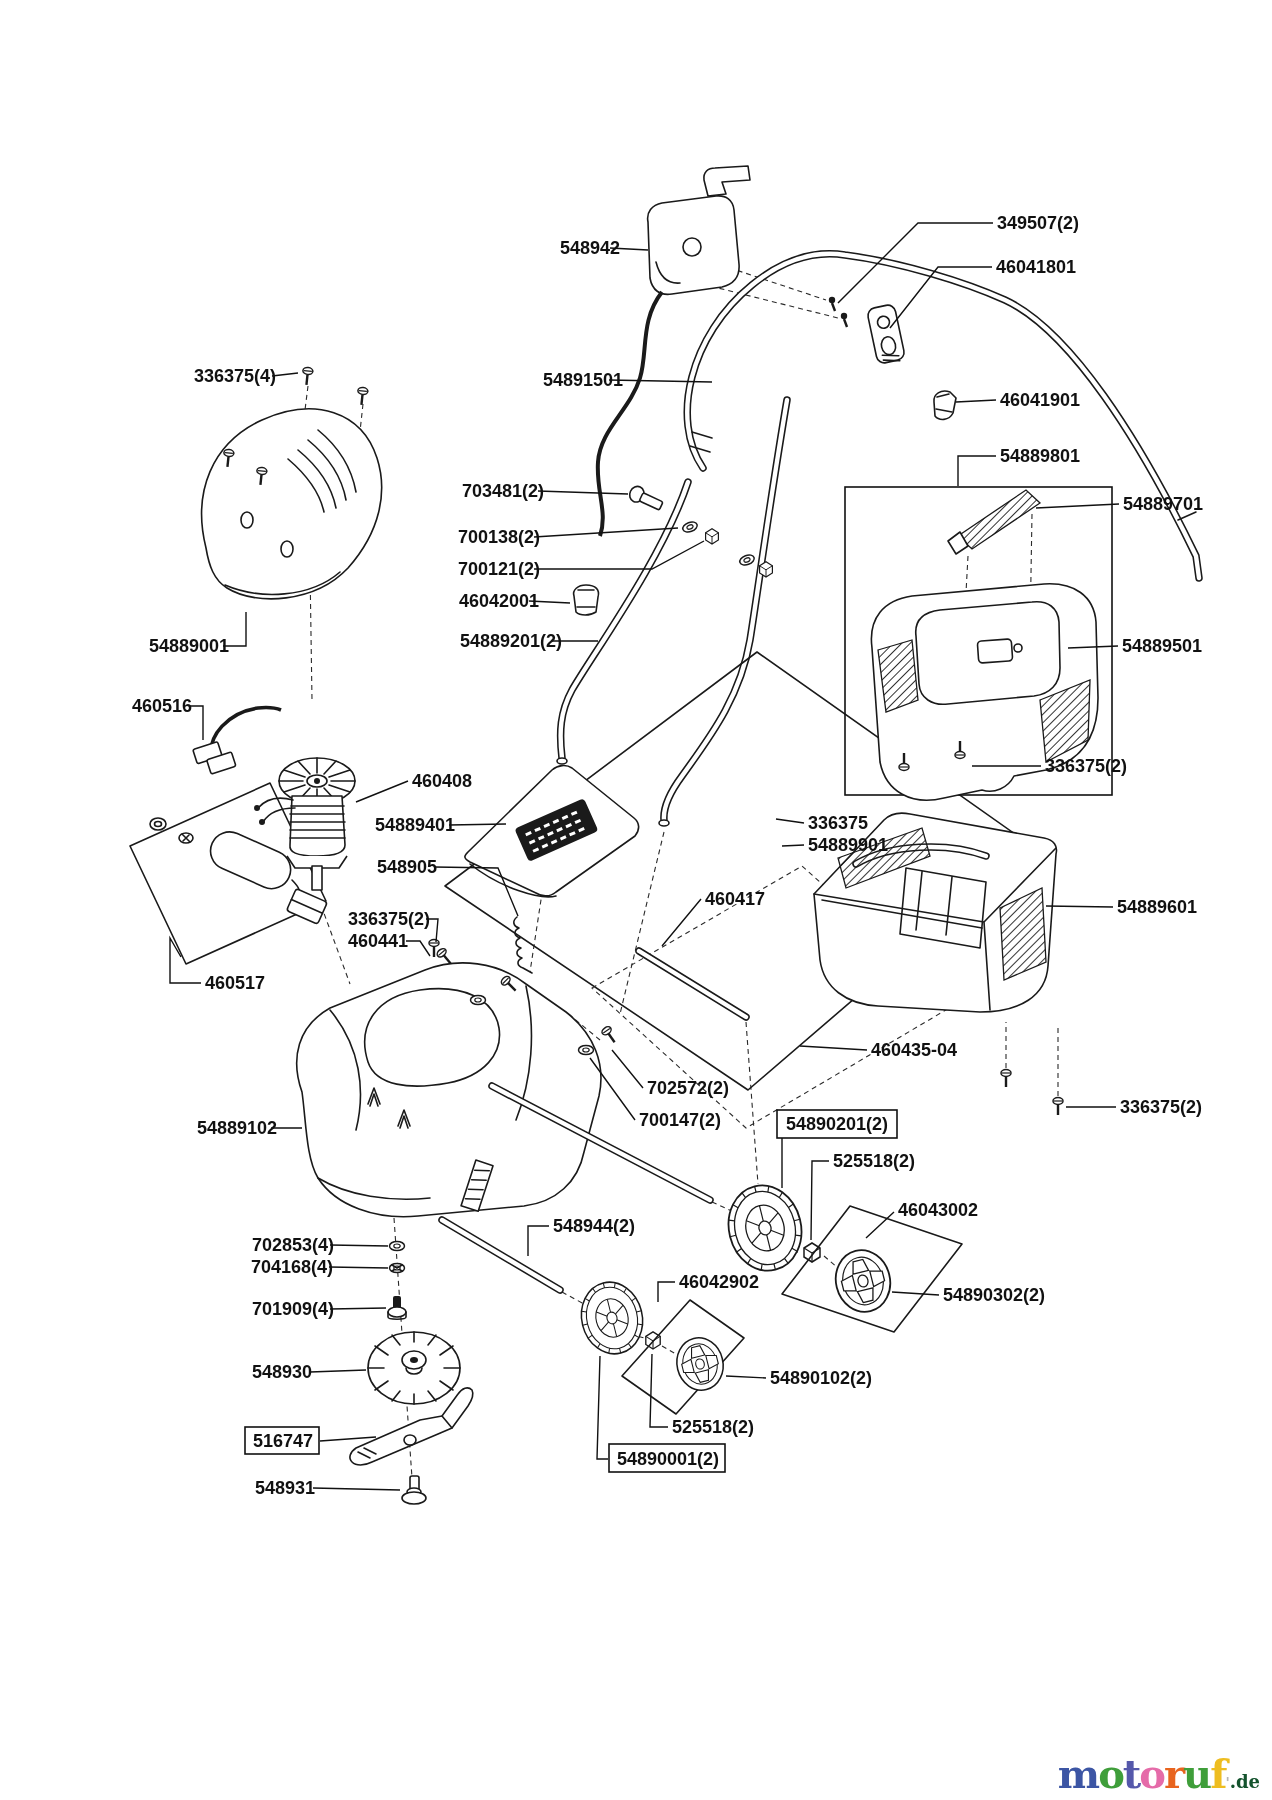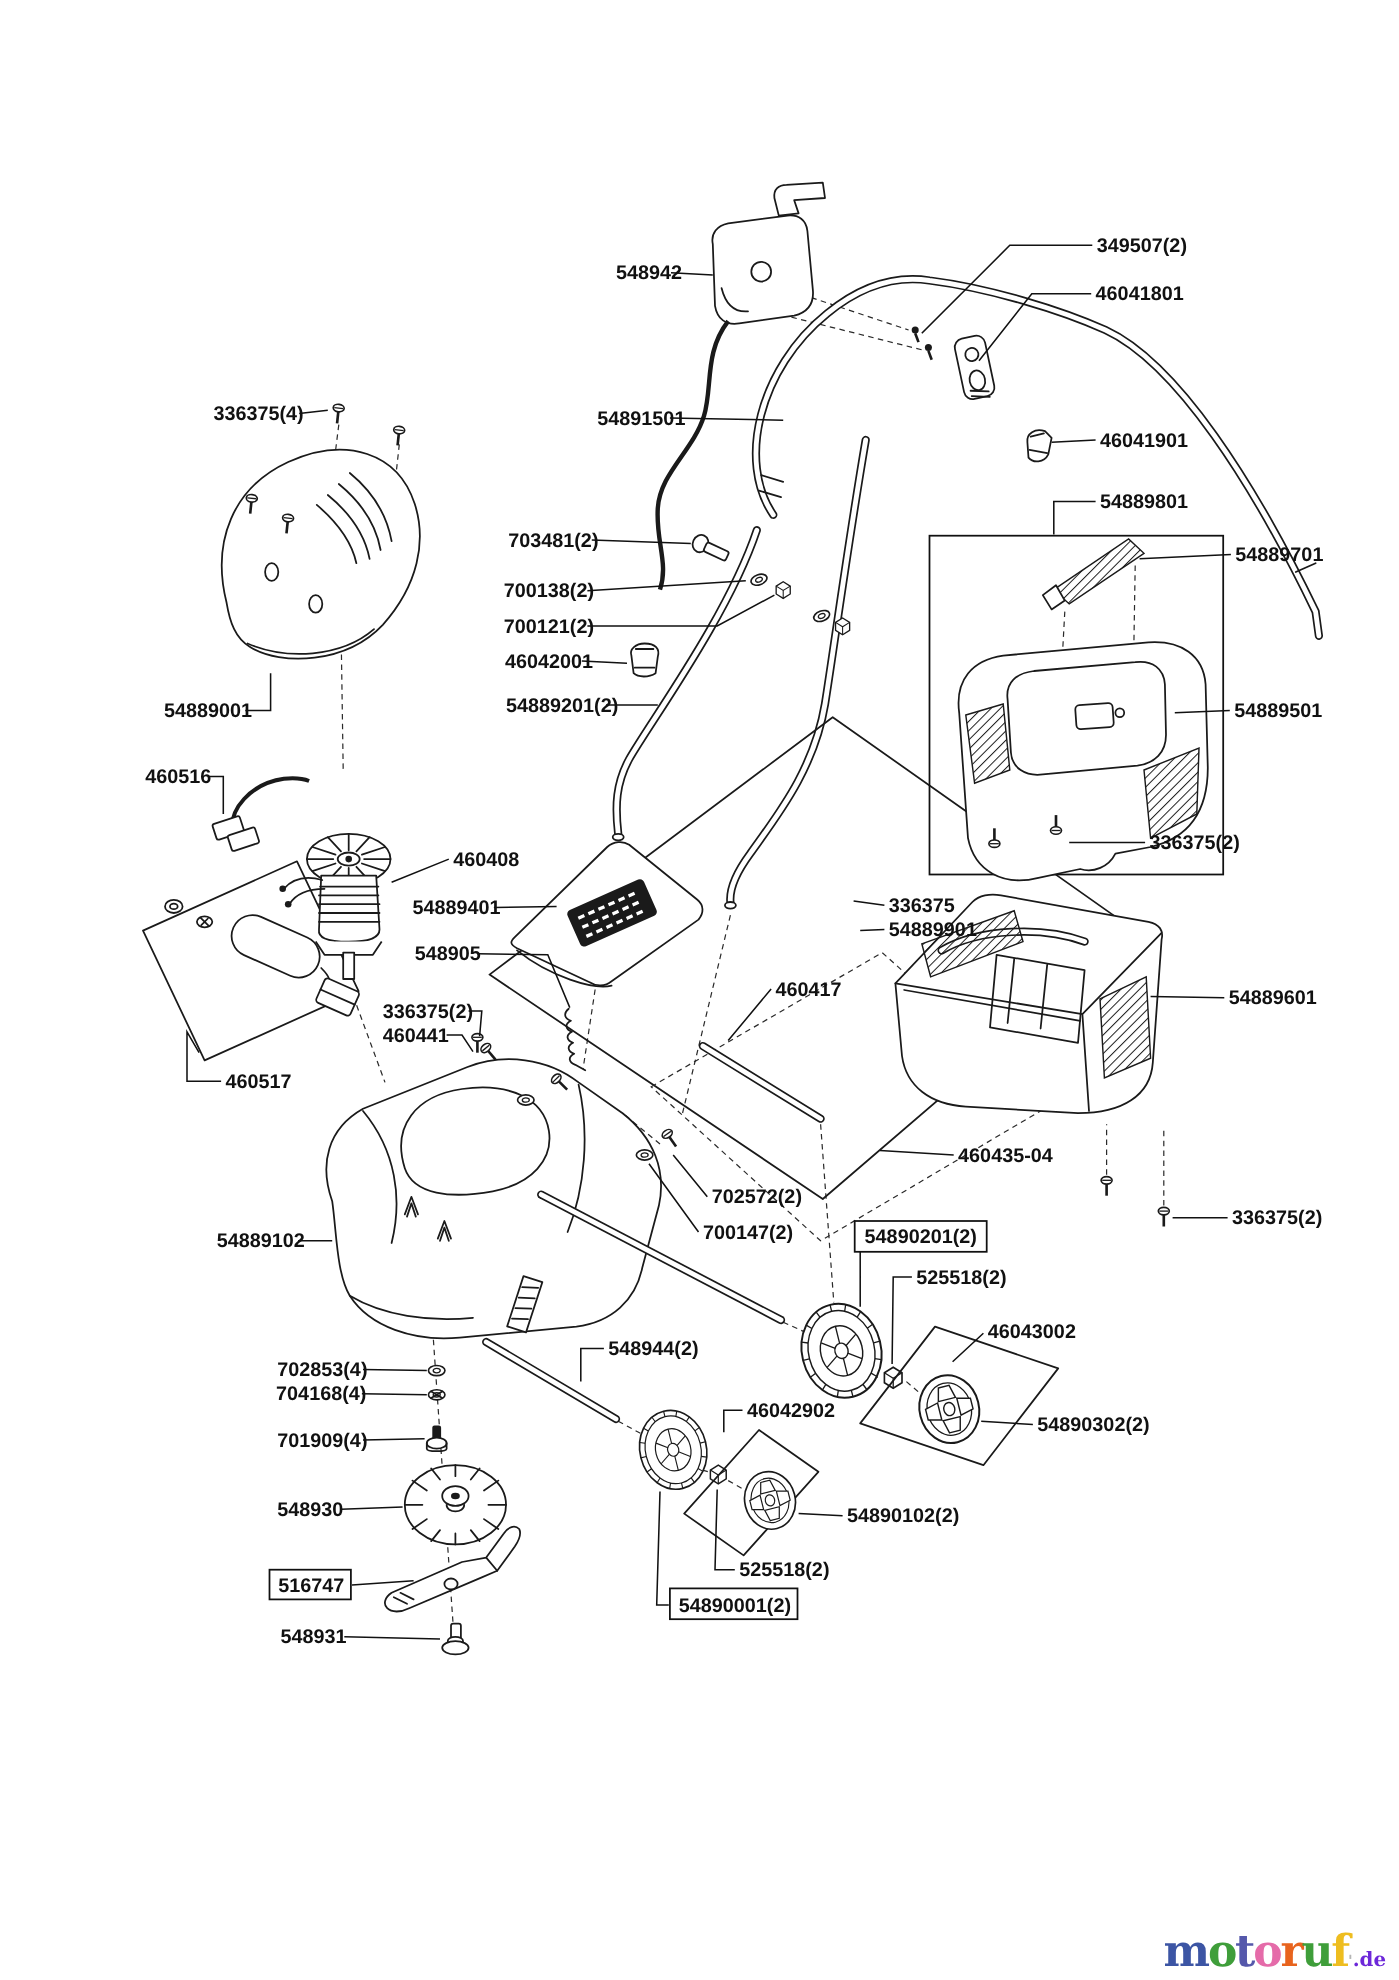--- a/index.html
+++ b/index.html
@@ -2,21 +2,21 @@
 <html><head>
 <meta charset="utf-8">
 <style>
   html,body{margin:0;padding:0;background:#fff;}
   .stage{position:relative;width:1272px;height:1800px;background:#ffffff;overflow:hidden;
          font-family:"Liberation Sans",sans-serif;}
   .stage svg{position:absolute;left:0;top:0;}
   .lbl{font:bold 18px "Liberation Sans",sans-serif;fill:#111;}
   .logo{position:absolute;right:12px;bottom:6px;font-family:"DejaVu Serif",serif;
         font-weight:bold;font-size:40px;letter-spacing:-2px;line-height:1;white-space:nowrap;}
-  .logo .suffix{font-size:18px;color:#6d28d9;letter-spacing:0;font-weight:bold;}
+  .logo .suffix{font-size:18px;color:#14532d;letter-spacing:0;font-weight:bold;}
   .logo .tick{font-size:14px;color:#b5b5b5;letter-spacing:0;}
 </style>
 </head>
 <body>
 
 <div class="stage">
 <svg width="1272" height="1800" viewBox="0 0 1272 1800">
   <defs>
     <pattern id="hatch" width="6" height="6" patternUnits="userSpaceOnUse" patternTransform="rotate(45)">
       <line x1="0" y1="0" x2="0" y2="6" stroke="#1a1a1a" stroke-width="1.8"></line>

